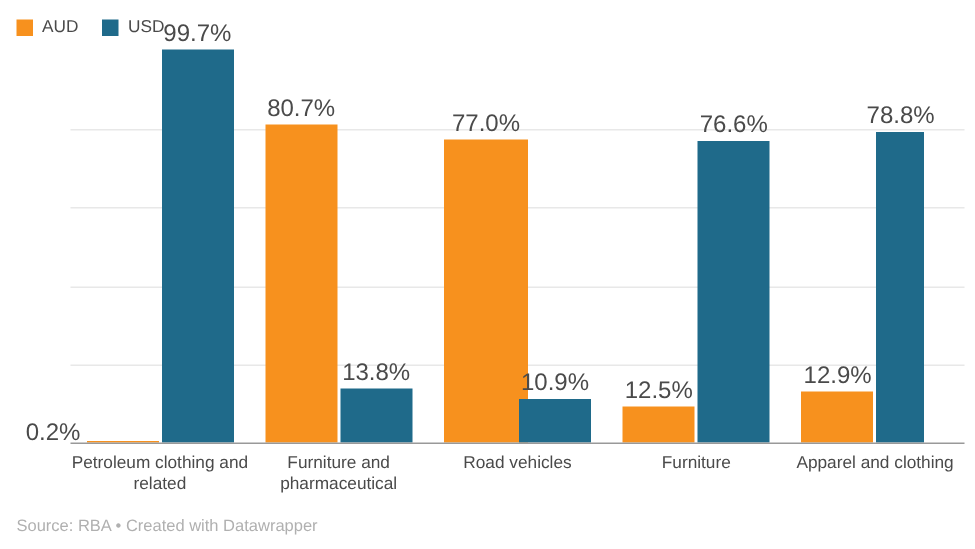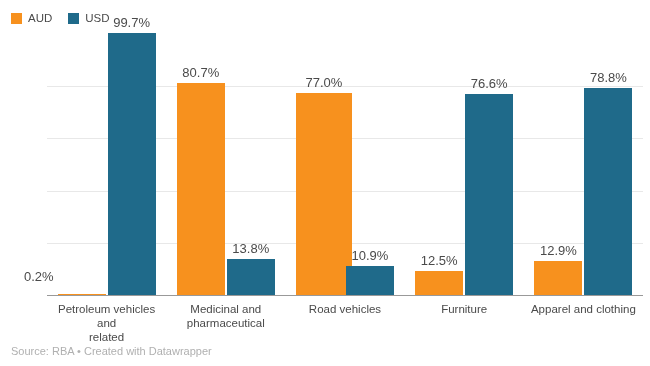--- a/index.html
+++ b/index.html
@@ -93,21 +93,21 @@
     right: 0;
     bottom: 0;
   }
   .bar.aud { background: #f7911e; }
   .bar.usd { background: #1f6a8a; }
 
   .bar-label {
     position: absolute;
     left: 50%;
     transform: translateX(-50%);
-    font-size: 13px;
+    font-size: 16px;
     color: #4a4a4a;
     white-space: nowrap;
     line-height: 12px;
   }
   .bar-label.outside-left {
     left: auto;
     right: 100%;
     transform: none;
     margin-right: 4px;
     bottom: 0;
@@ -154,21 +154,21 @@
         <div class="gridline" style="top: 52.6px;"></div>
         <div class="gridline" style="top: 105.2px;"></div>
         <div class="gridline" style="top: 157.8px;"></div>
         <div class="gridline" style="top: 210.4px;"></div>
       </div>
     <div id="ytick-labels"></div>
     <div id="bar-groups">
         <div class="group" style="left: 0px; width: 119.2px;">
           <div class="bar-wrap" style="left: 10.6px; width: 48px;">
             <div class="bar aud" style="height: 0.526px; background: rgb(247, 145, 30);"></div>
-            <div class="bar-label outside-left" style="bottom: 12px;">0.2%</div>
+            <div class="bar-label outside-left" style="bottom: 0px;">0.2%</div>
           </div>
           <div class="bar-wrap" style="left: 60.6px; width: 48px;">
             <div class="bar usd" style="height: 262.211px; background: rgb(31, 106, 138);"></div>
             <div class="bar-label" style="bottom: 266.211px;">99.7%</div>
           </div>
         </div>
         <div class="group" style="left: 119.2px; width: 119.2px;">
           <div class="bar-wrap" style="left: 10.6px; width: 48px;">
             <div class="bar aud" style="height: 212.241px; background: rgb(247, 145, 30);"></div>
             <div class="bar-label" style="bottom: 216.241px;">80.7%</div>
@@ -196,36 +196,36 @@
           <div class="bar-wrap" style="left: 60.6px; width: 48px;">
             <div class="bar usd" style="height: 201.458px; background: rgb(31, 106, 138);"></div>
             <div class="bar-label" style="bottom: 205.458px;">76.6%</div>
           </div>
         </div>
         <div class="group" style="left: 476.8px; width: 119.2px;">
           <div class="bar-wrap" style="left: 10.6px; width: 48px;">
             <div class="bar aud" style="height: 33.927px; background: rgb(247, 145, 30);"></div>
             <div class="bar-label" style="bottom: 37.927px;">12.9%</div>
           </div>
-          <div class="bar-wrap" style="left: 60.6px; width: 48px;">
+          <div class="bar-wrap" style="left: 60.6px; width: 32px;">
             <div class="bar usd" style="height: 207.244px; background: rgb(31, 106, 138);"></div>
             <div class="bar-label" style="bottom: 211.244px;">78.8%</div>
           </div>
         </div>
       </div>
     <div id="axis-baseline"></div>
   </div>
 
   <div id="category-labels">
       <div class="cat-label" style="left: 47px; width: 119.2px;">
-        <div>Petroleum vehicles and</div>
+        <div>Petroleum clothing and</div>
         <div>related</div>
       </div>
       <div class="cat-label" style="left: 166.2px; width: 119.2px;">
-        <div>Medicinal and</div>
+        <div>Furniture and</div>
         <div>pharmaceutical</div>
       </div>
       <div class="cat-label" style="left: 285.4px; width: 119.2px;">
         <div>Road vehicles</div>
       </div>
       <div class="cat-label" style="left: 404.6px; width: 119.2px;">
         <div>Furniture</div>
       </div>
       <div class="cat-label" style="left: 523.8px; width: 119.2px;">
         <div>Apparel and clothing</div>

